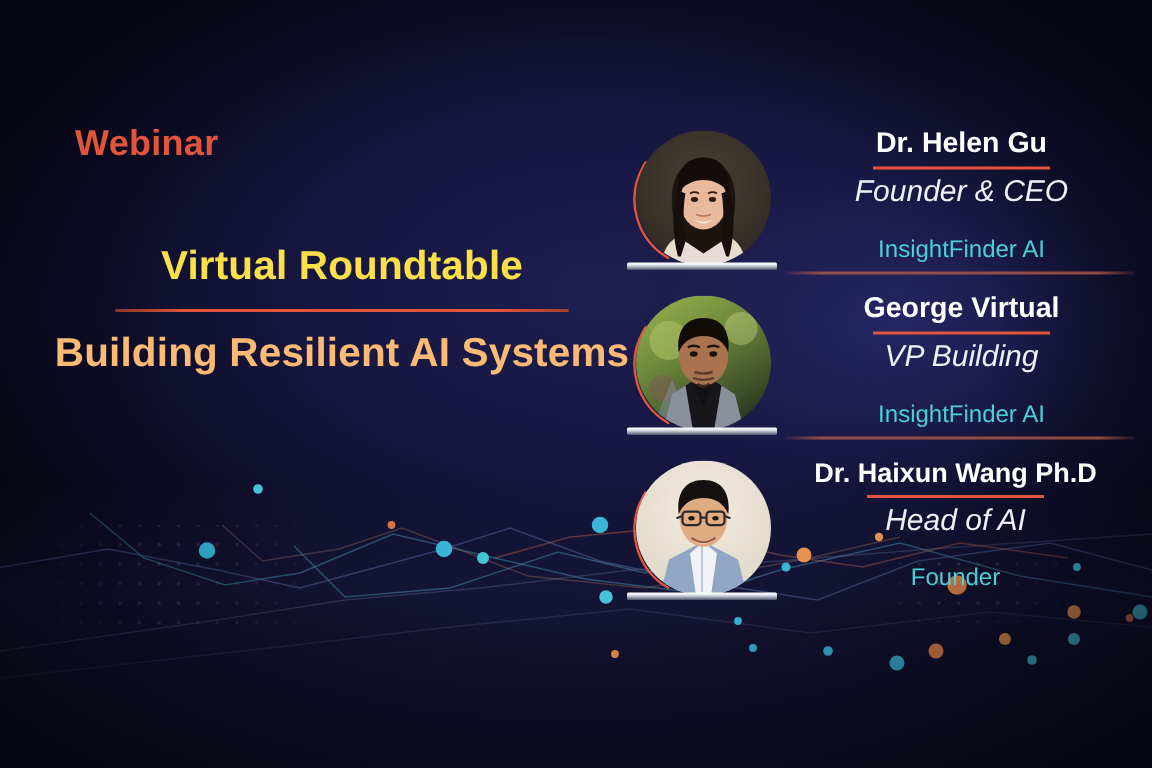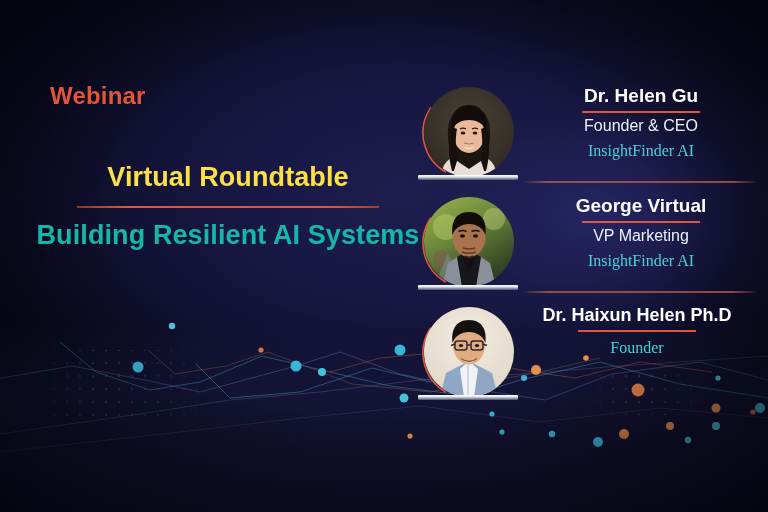--- a/index.html
+++ b/index.html
@@ -90,21 +90,21 @@
   }
   .title-rule {
     width: 302px;
     height: 2px;
     margin: 13px auto 11px auto;
     background: linear-gradient(90deg, #8e3526 0%, #e2553a 16%, #e2553a 84%, #a33e2b 100%);
   }
   .topic {
     font-size: 27px;
     font-weight: 700;
-    color: #14b8a6;
+    color: #fdba74;
     line-height: 1.25;
     letter-spacing: .1px;
   }
 
   
   .speakers {
     position: absolute;
     left: 414px;
     top: 84px;
     width: 354px;
@@ -160,30 +160,30 @@
     line-height: 1.1;
     white-space: nowrap;
   }
   .sp-name-rule {
     width: 118px;
     height: 2px;
     margin: 4px auto 3px auto;
     background: #e2553a;
   }
   .sp-role {
-    font-size: 16px;
+    font-size: 20px;
     color: #eef0f6;
     line-height: 1.2;
+    font-style: italic;
   }
   .sp-org {
     font-size: 16px;
     color: #4bd0d8;
     line-height: 1.25;
-    margin-top: 6px;
-    font-family: Liberation Serif, serif;
+    margin-top: 17px;
   }
   .sp-divider {
     position: absolute;
     left: 110px;
     right: 12px;
     top: 97px;
     height: 2px;
     background: linear-gradient(90deg, rgba(150,70,55,0.15) 0%, rgba(186,94,70,0.75) 10%, rgba(186,94,70,0.75) 90%, rgba(150,70,55,0.15) 100%);
   }
   .speaker.last .sp-name { font-size: 18px; }
@@ -345,21 +345,21 @@
             <path d="M38 55 Q45 57.5 52 55" stroke="#5e3a26" stroke-width="1.4" fill="none"></path>
             <path d="M39 51 Q45 53 51 51" stroke="#4a2c1c" stroke-width="1.6" fill="none" opacity="0.8"></path>
             <path d="M41 59 Q45 62 49 59" stroke="#3b2116" stroke-width="1.8" fill="none"></path>
           </svg>
         </div>
         <div class="shelf"></div>
       </div>
       <div class="sp-text">
         <div class="sp-name">George Virtual</div>
         <div class="sp-name-rule"></div>
-        <div class="sp-role">VP Marketing</div>
+        <div class="sp-role">VP Building</div>
         <div class="sp-org">InsightFinder AI</div>
       </div>
       <div class="sp-divider"></div>
     </div>
 
     <div class="speaker last">
       <div class="portrait-wrap">
         <svg class="dash-arc" viewBox="0 0 96 92">
           <circle cx="48" cy="46" r="45" fill="none" stroke="#e2553a" stroke-width="1.6" transform="rotate(120 48 46)" pathLength="100" stroke-linecap="round" style="stroke-dasharray:26 74"></circle>
         </svg>
@@ -384,20 +384,21 @@
             <path d="M59 37 L63 38.5" stroke="#2c2a2e" stroke-width="1.4"></path>
             <ellipse cx="37" cy="38.5" rx="2.1" ry="1.5" fill="#1d1512"></ellipse>
             <ellipse cx="53" cy="38.5" rx="2.1" ry="1.5" fill="#1d1512"></ellipse>
             <path d="M38 53 Q45 58 52 53 Q45 56 38 53 Z" fill="#f5efe9"></path>
             <path d="M37 51.5 Q45 57.5 53 51.5" stroke="#8d5b42" stroke-width="1.3" fill="none"></path>
           </svg>
         </div>
         <div class="shelf"></div>
       </div>
       <div class="sp-text">
-        <div class="sp-name">Dr. Haixun Helen Ph.D</div>
+        <div class="sp-name">Dr. Haixun Wang Ph.D</div>
         <div class="sp-name-rule"></div>
+        <div class="sp-role">Head of AI</div>
         <div class="sp-org">Founder</div>
       </div>
     </div>
 
   </div>
 </div>
 
 </body></html>

